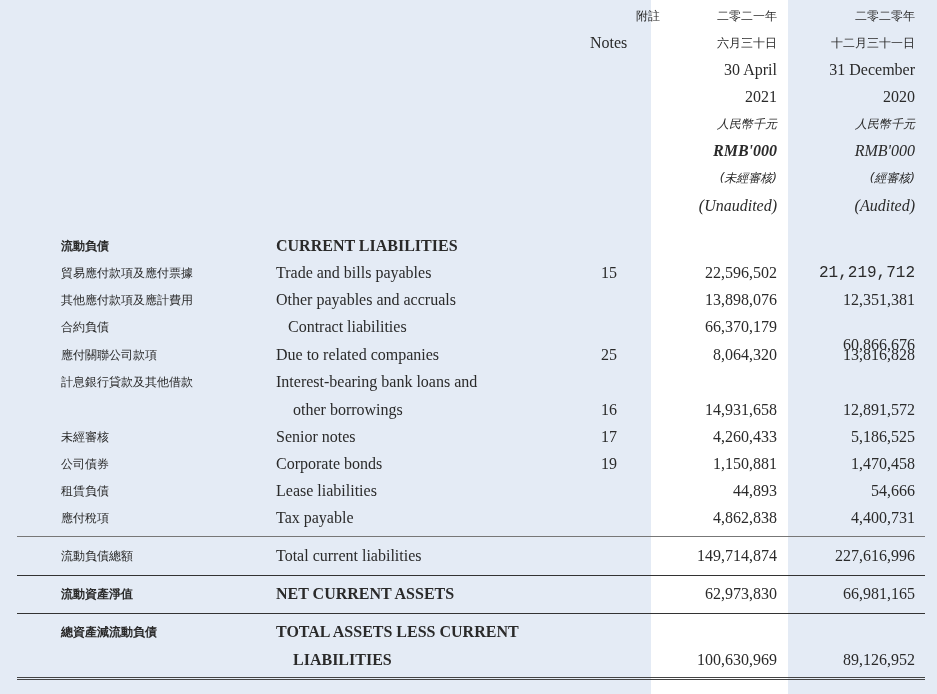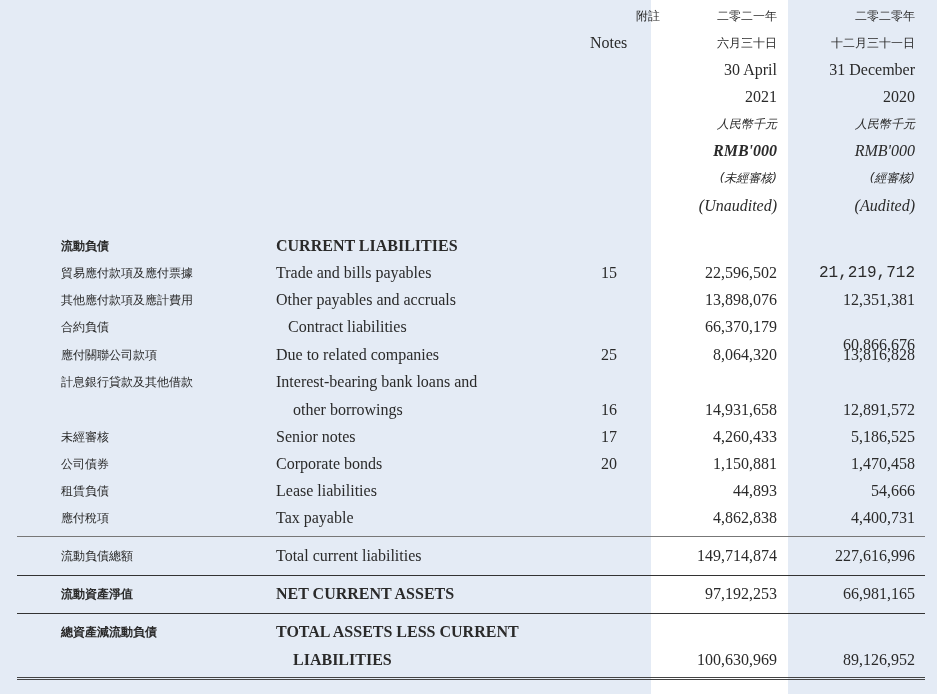--- a/index.html
+++ b/index.html
@@ -87,21 +87,21 @@
 <div>
   <div class="txt zh" style="left:17px; top:427px;">未經審核</div>
   <div class="txt" style="left:276px; top:427px;">Senior notes</div>
   <div class="txt" style="left:601px; top:427px;">17</div>
   <div class="txt r" style="right:160px; top:427px;">4,260,433</div>
   <div class="txt r" style="right:22px; top:427px;">5,186,525</div>
 </div>
 <div>
   <div class="txt zh" style="left:17px; top:454px;">公司債券</div>
   <div class="txt" style="left:276px; top:454px;">Corporate bonds</div>
-  <div class="txt" style="left:601px; top:454px;">20</div>
+  <div class="txt" style="left:601px; top:454px;">19</div>
   <div class="txt r" style="right:160px; top:454px;">1,150,881</div>
   <div class="txt r" style="right:22px; top:454px;">1,470,458</div>
 </div>
 <div>
   <div class="txt zh" style="left:17px; top:481px;">租賃負債</div>
   <div class="txt" style="left:276px; top:481px;">Lease liabilities</div>
   <div class="txt" style="left:601px; top:481px;"></div>
   <div class="txt r" style="right:160px; top:481px;">44,893</div>
   <div class="txt r" style="right:22px; top:481px;">54,666</div>
 </div>
@@ -120,21 +120,21 @@
   <div class="txt" style="left:276px; top:546px;">Total current liabilities</div>
   <div class="txt r" style="right:160px; top:546px;">149,714,874</div>
   <div class="txt r" style="right:22px; top:546px;">227,616,996</div>
 </div>
 
 <div class="hline" style="top:575px;"></div>
 
 <div>
   <div class="txt zh b" style="left:17px; top:584px;">流動資產淨值</div>
   <div class="txt b" style="left:276px; top:584px;">NET CURRENT ASSETS</div>
-  <div class="txt r" style="right:160px; top:584px;">97,192,253</div>
+  <div class="txt r" style="right:160px; top:584px;">62,973,830</div>
   <div class="txt r" style="right:22px; top:584px;">66,981,165</div>
 </div>
 
 <div class="hline" style="top:613px;"></div>
 
 <div>
   <div class="txt zh b" style="left:17px; top:622px;">總資產減流動負債</div>
   <div class="txt b" style="left:276px; top:622px;">TOTAL ASSETS LESS CURRENT</div>
   <div class="txt b" style="left:293px; top:650px;">LIABILITIES</div>
   <div class="txt r" style="right:160px; top:650px;">100,630,969</div>

